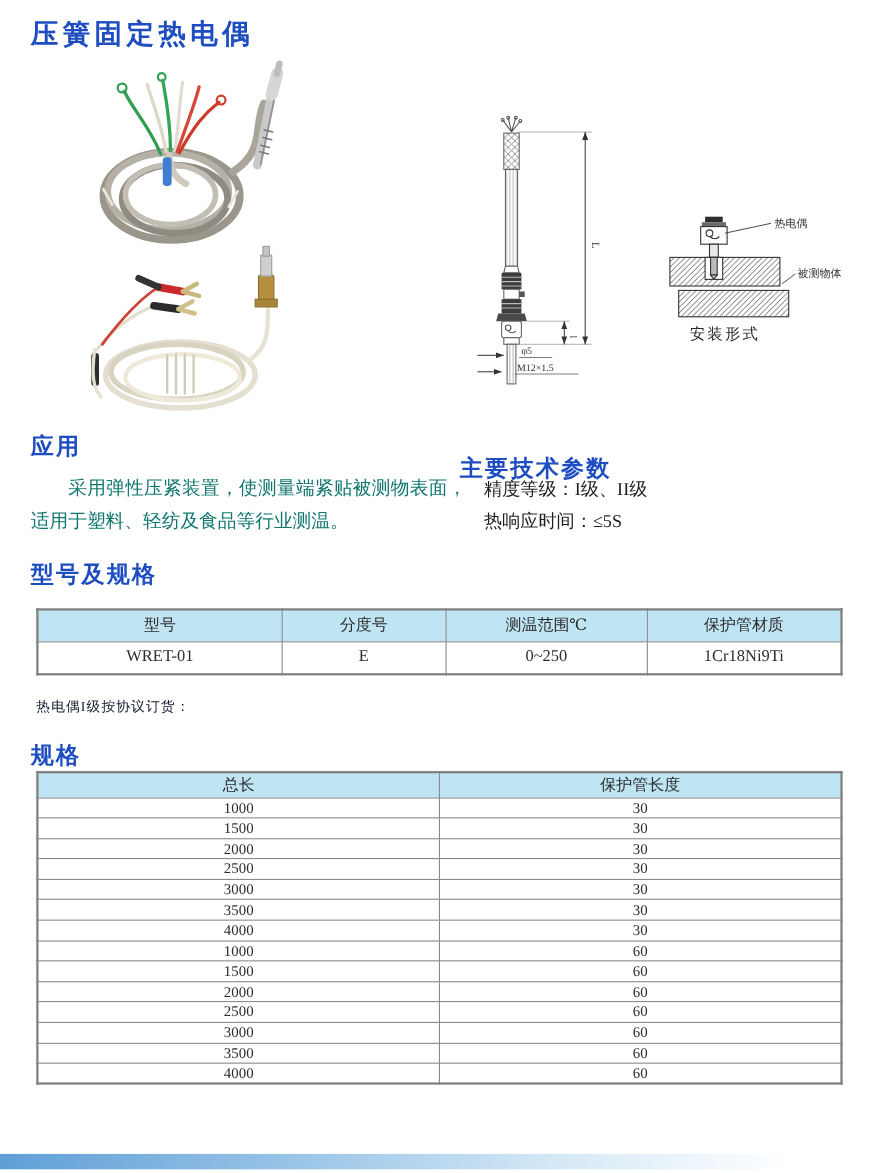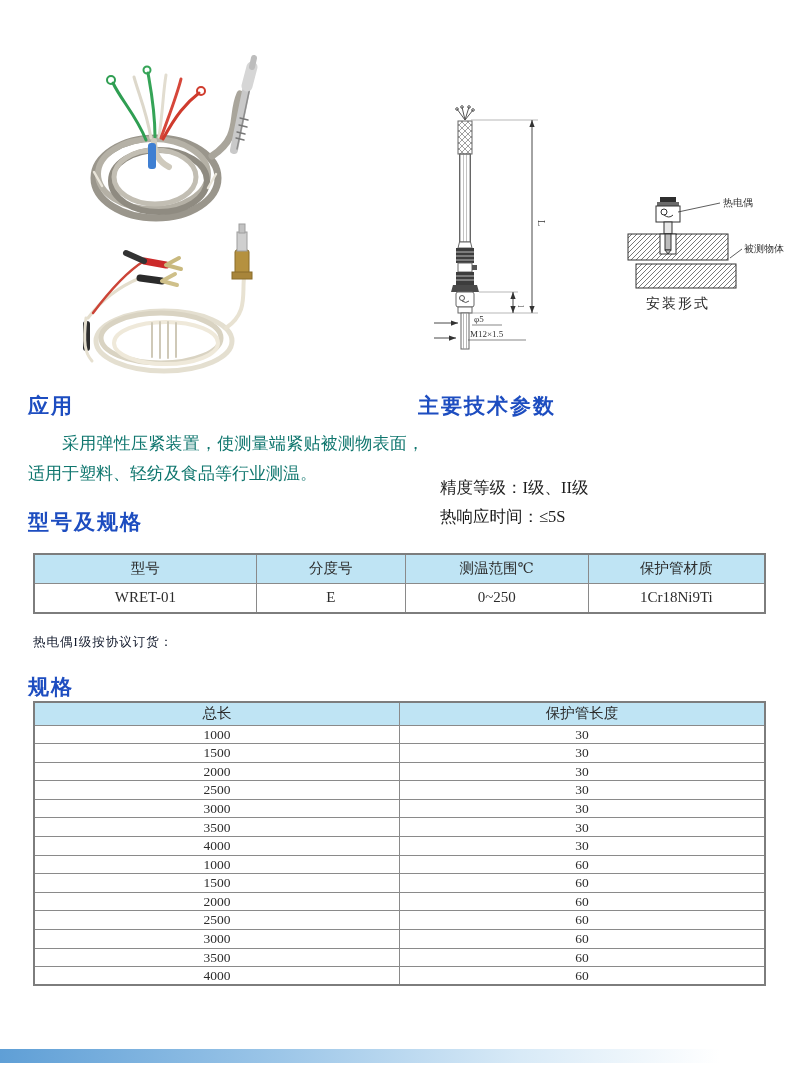--- a/index.html
+++ b/index.html
@@ -8,32 +8,32 @@
     position: relative; width: 800px; height: 1066px; background: #ffffff;
     font-family: "Liberation Serif", "DejaVu Serif", serif;
     color: #222; overflow: hidden; margin: 0 auto;
   }
   .hd {
     position: absolute; font-family: "Liberation Sans", "DejaVu Sans", sans-serif;
     color: #1d4dc0; font-weight: bold; letter-spacing: 2px;
   }
   .title { left: 28px; top: 14px; font-size: 25px; letter-spacing: 4px; }
   .hd-app   { left: 28px;  top: 392px; font-size: 21px; }
-  .hd-tech  { left: 418px; top: 392px; font-size: 21px; }
+  .hd-tech  { left: 418px; top: 412px; font-size: 21px; }
   .hd-model { left: 28px;  top: 508px; font-size: 21px; }
   .hd-spec  { left: 28px;  top: 673px; font-size: 21px; }
 
   .app-body {
     position: absolute; left: 28px; top: 429px; width: 396px;
     font-size: 17px; line-height: 1.75; text-indent: 2em; color: #0f766e;
     text-align: justify;
   }
   .tech-lines {
     position: absolute; left: 440px; top: 431px;
-    font-size: 16.5px; line-height: 1.75; color: #1d1d1d; margin-top: 43px;
+    font-size: 16.5px; line-height: 1.75; color: #1d1d1d;
   }
 
   table { border-collapse: collapse; table-layout: fixed; }
   .spec-table, .model-table {
     position: absolute; left: 33px; width: 733px;
     border: 2px solid #7d7d7d; background: #fff;
   }
   .model-table { top: 553px; padding-left: 10px; }
   .spec-table  { top: 701px; }
   th, td { border: 1px solid #8a8a8a; text-align: center; font-weight: normal; color: #2c2c2c; }
@@ -47,33 +47,34 @@
 
   .order-note {
     position: absolute; left: 33px; top: 634px; font-size: 12.5px; color: #0f172a;
     letter-spacing: 1px;
   }
 
   .photo { position: absolute; }
   .photo-top    { left: 50px; top: 54px; }
   .photo-bottom { left: 46px; top: 222px; }
   .dim-draw     { position: absolute; left: 420px; top: 104px; }
-  .inst-draw    { position: absolute; left: 604px; top: 192px; }
+  .inst-draw    { position: absolute; left: 585px; top: 192px; }
 
   .footer-bar {
     position: absolute; left: 0; bottom: 3px; width: 100%; height: 14px;
     background: linear-gradient(90deg, #5f9fd6 0%, #9cc6e8 35%, #d8eaf7 65%, #ffffff 90%);
   }
   svg text { font-family: "Liberation Serif", "DejaVu Serif", serif; }
 </style>
 </head>
 <body>
 
 <div class="page">
 
+  <h1 class="hd title">压簧固定热电偶</h1>
 
   <div class="photo photo-top">
     <svg width="258" height="176" viewBox="0 0 258 176">
       <g fill="none" stroke-linecap="round">
 
         <ellipse cx="106" cy="124" rx="62" ry="40" stroke="#9a968c" stroke-width="7"></ellipse>
         <ellipse cx="103" cy="120" rx="55" ry="35" stroke="#b5b1a6" stroke-width="6"></ellipse>
         <ellipse cx="109" cy="127" rx="48" ry="31" stroke="#8f8b81" stroke-width="6"></ellipse>
         <ellipse cx="105" cy="123" rx="41" ry="27" stroke="#c2beb3" stroke-width="5"></ellipse>
         <path d="M44,118 l8,14 M166,120 l-8,14" stroke="#e9e5da" stroke-width="2.5"></path>

